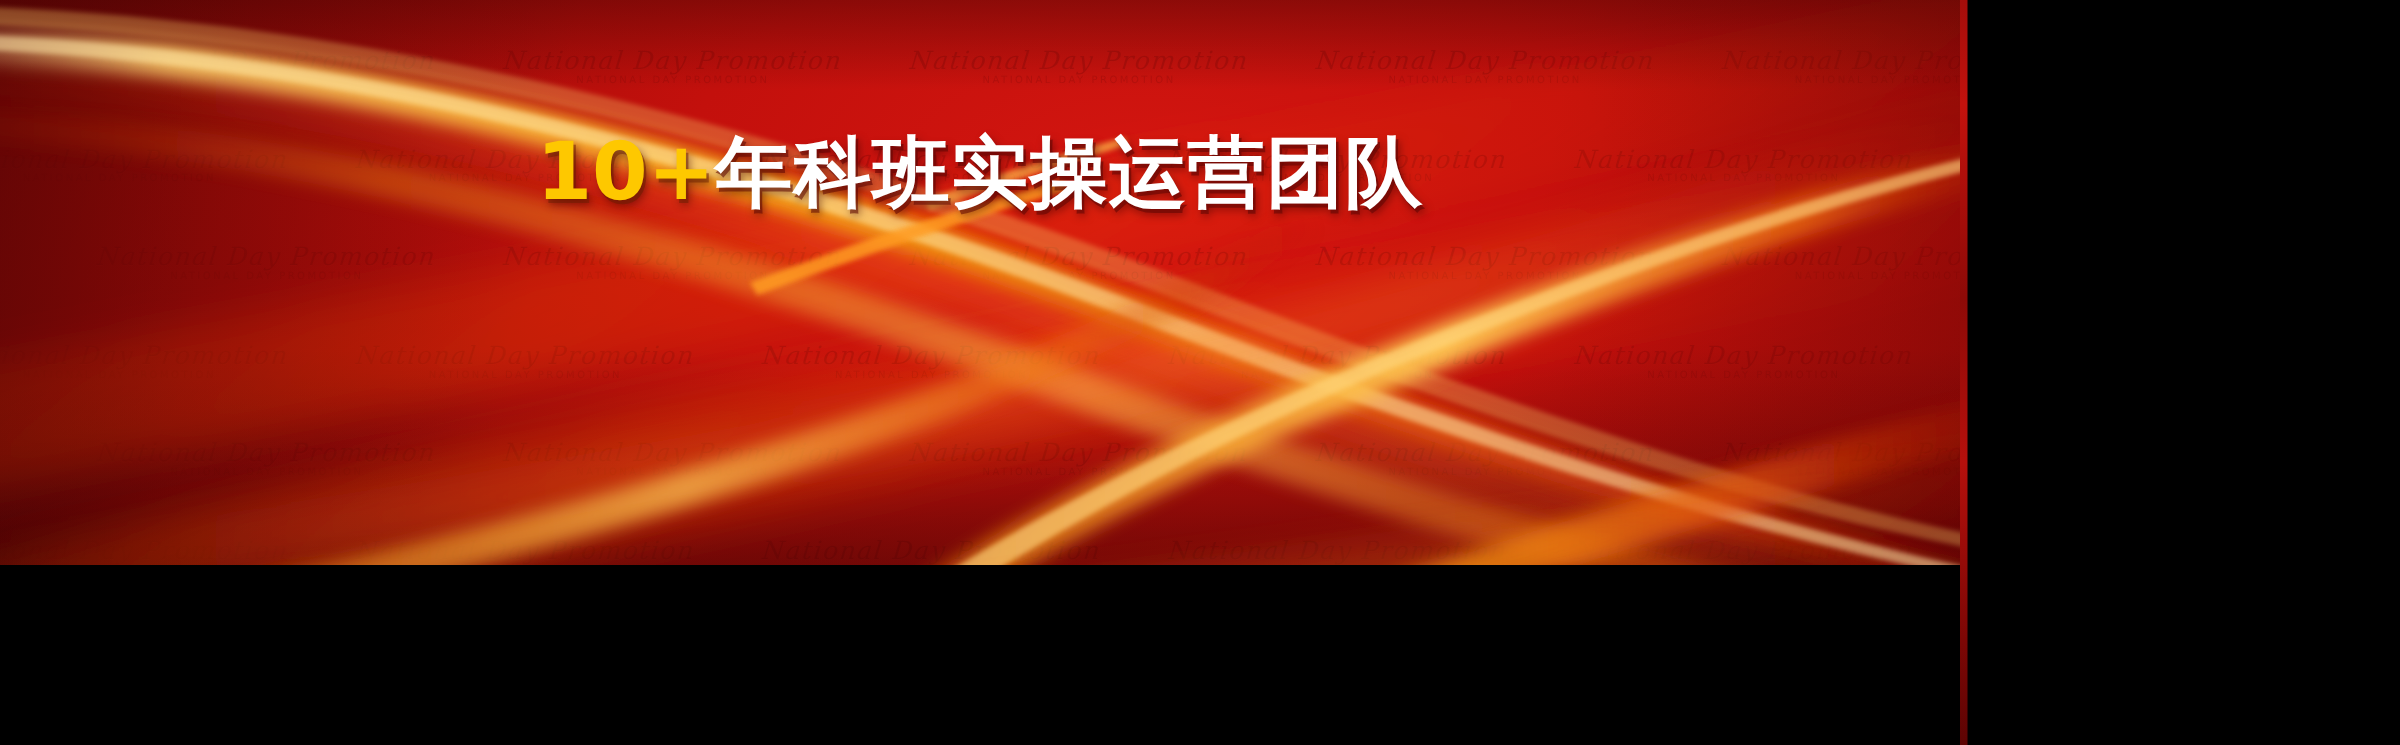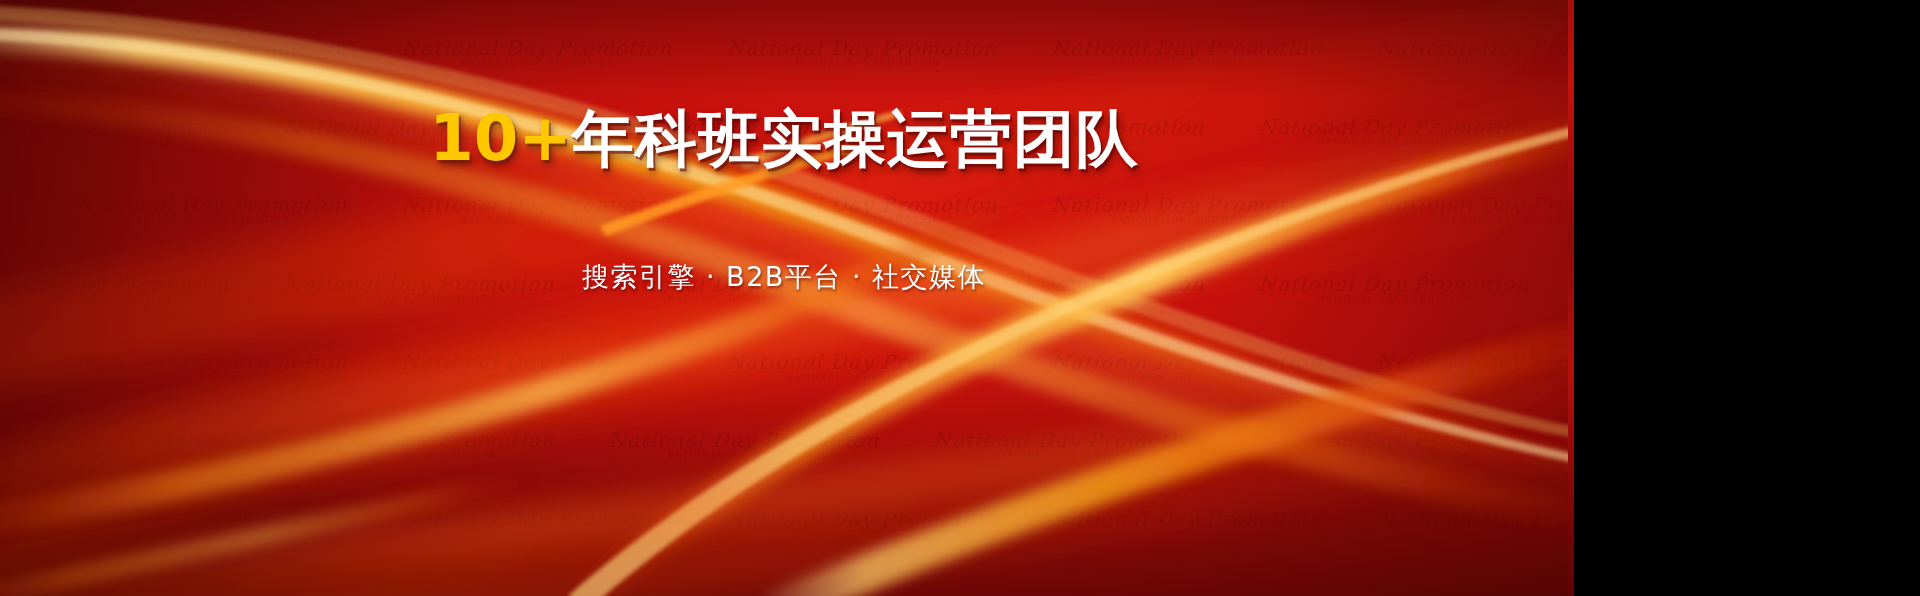--- a/index.html
+++ b/index.html
@@ -23,21 +23,21 @@
     overflow: hidden;
     background: #000;
   }
 
   
   #banner-art {
     position: absolute;
     left: 0;
     top: 0;
     width: 1568px;
-    height: 596px;
+    height: 452px;
     overflow: hidden;
     background:
       radial-gradient(ellipse 1100px 620px at 58% 34%,
           #d41610 0%, #c3100c 34%, #9d0b08 68%, #7d0806 100%);
     padding-left: 11px;
   }
 
   
   .bg-vignette {
     position: absolute;
@@ -465,21 +465,20 @@
       </svg>
     </div>
 
     <div id="text-block">
 
       <div id="headline">
         <span class="num">10+</span><span>年科班实操运营团队</span>
       </div>
 
 
-      <div id="tagline">搜索引擎 · B2B平台 · 社交媒体</div>
 
     </div>
   </div>
 
   <div id="right-sliver"></div>
   <div id="right-edge-strip"></div>
 
 </div>
 
 </body></html>

